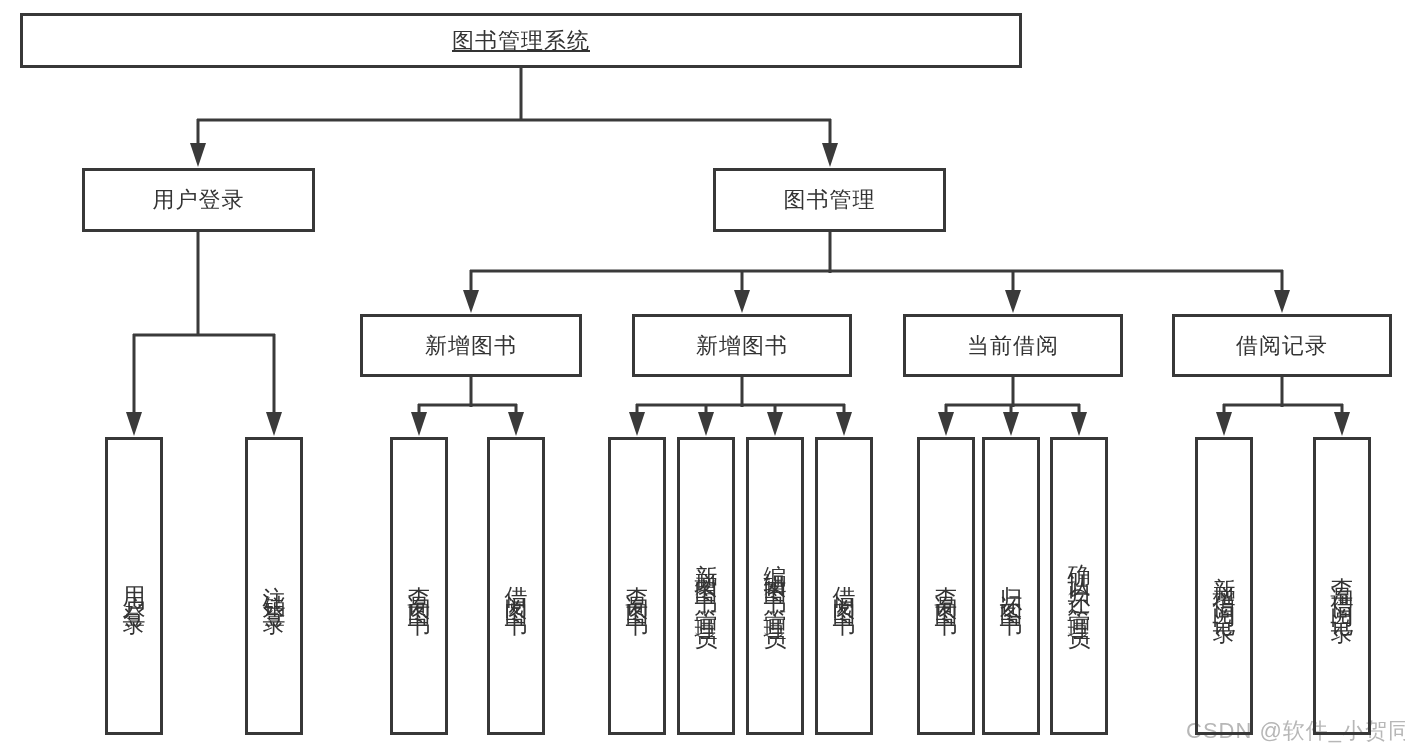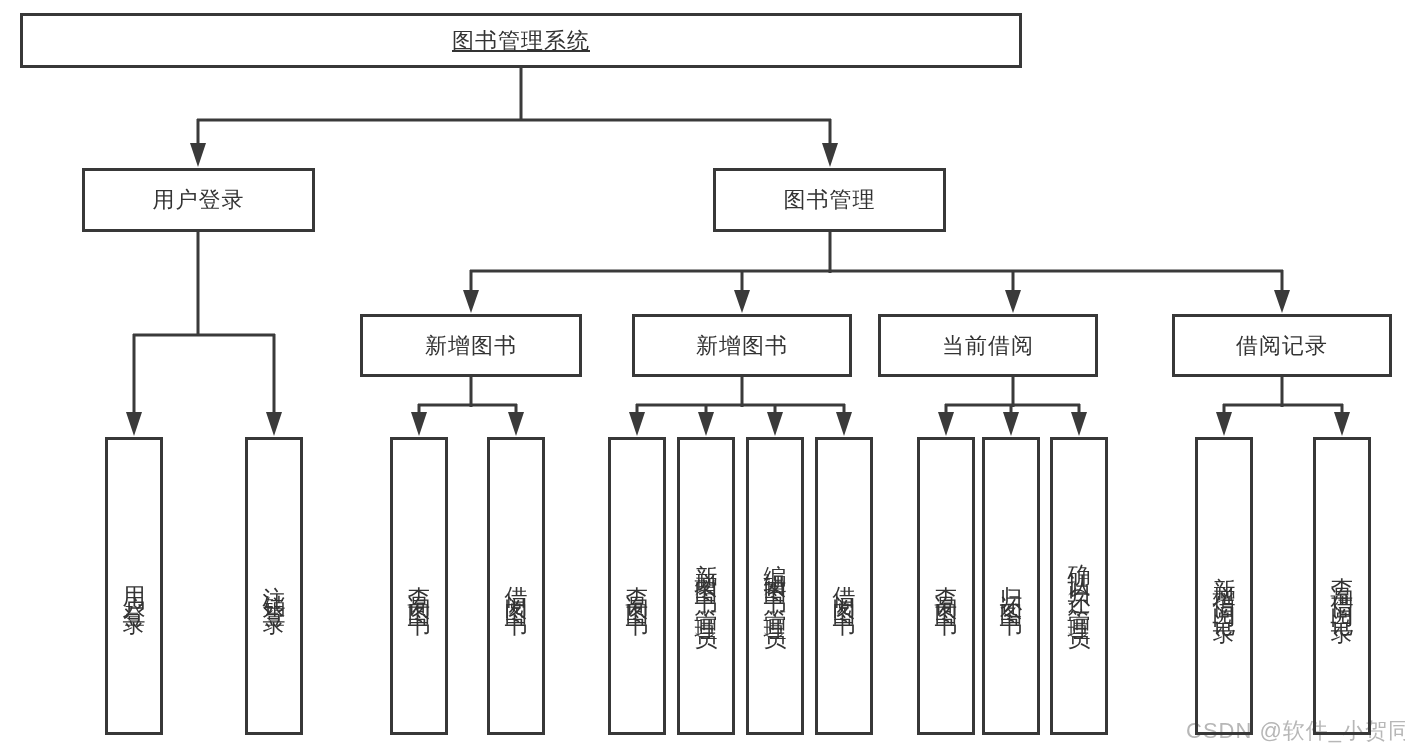--- a/index.html
+++ b/index.html
@@ -67,21 +67,21 @@
   <div class="box hbox" style="left:713px;top:168px;width:233px;height:64px;">
     <span>图书管理</span>
   </div>
 
   <div class="box hbox" style="left:360px;top:314px;width:222px;height:63px;">
     <span>新增图书</span>
   </div>
   <div class="box hbox" style="left:632px;top:314px;width:220px;height:63px;">
     <span>新增图书</span>
   </div>
-  <div class="box hbox" style="left:878px;top:314px;width:220px;height:63px;">
+  <div class="box hbox" style="left:903px;top:314px;width:220px;height:63px;">
     <span>当前借阅</span>
   </div>
   <div class="box hbox" style="left:1172px;top:314px;width:220px;height:63px;">
     <span>借阅记录</span>
   </div>
 
   <div class="box vbox" style="left:105px;top:437px;width:58px;height:298px;">
     <span class="vtext">用户登录</span>
   </div>
   <div class="box vbox" style="left:245px;top:437px;width:58px;height:298px;">

